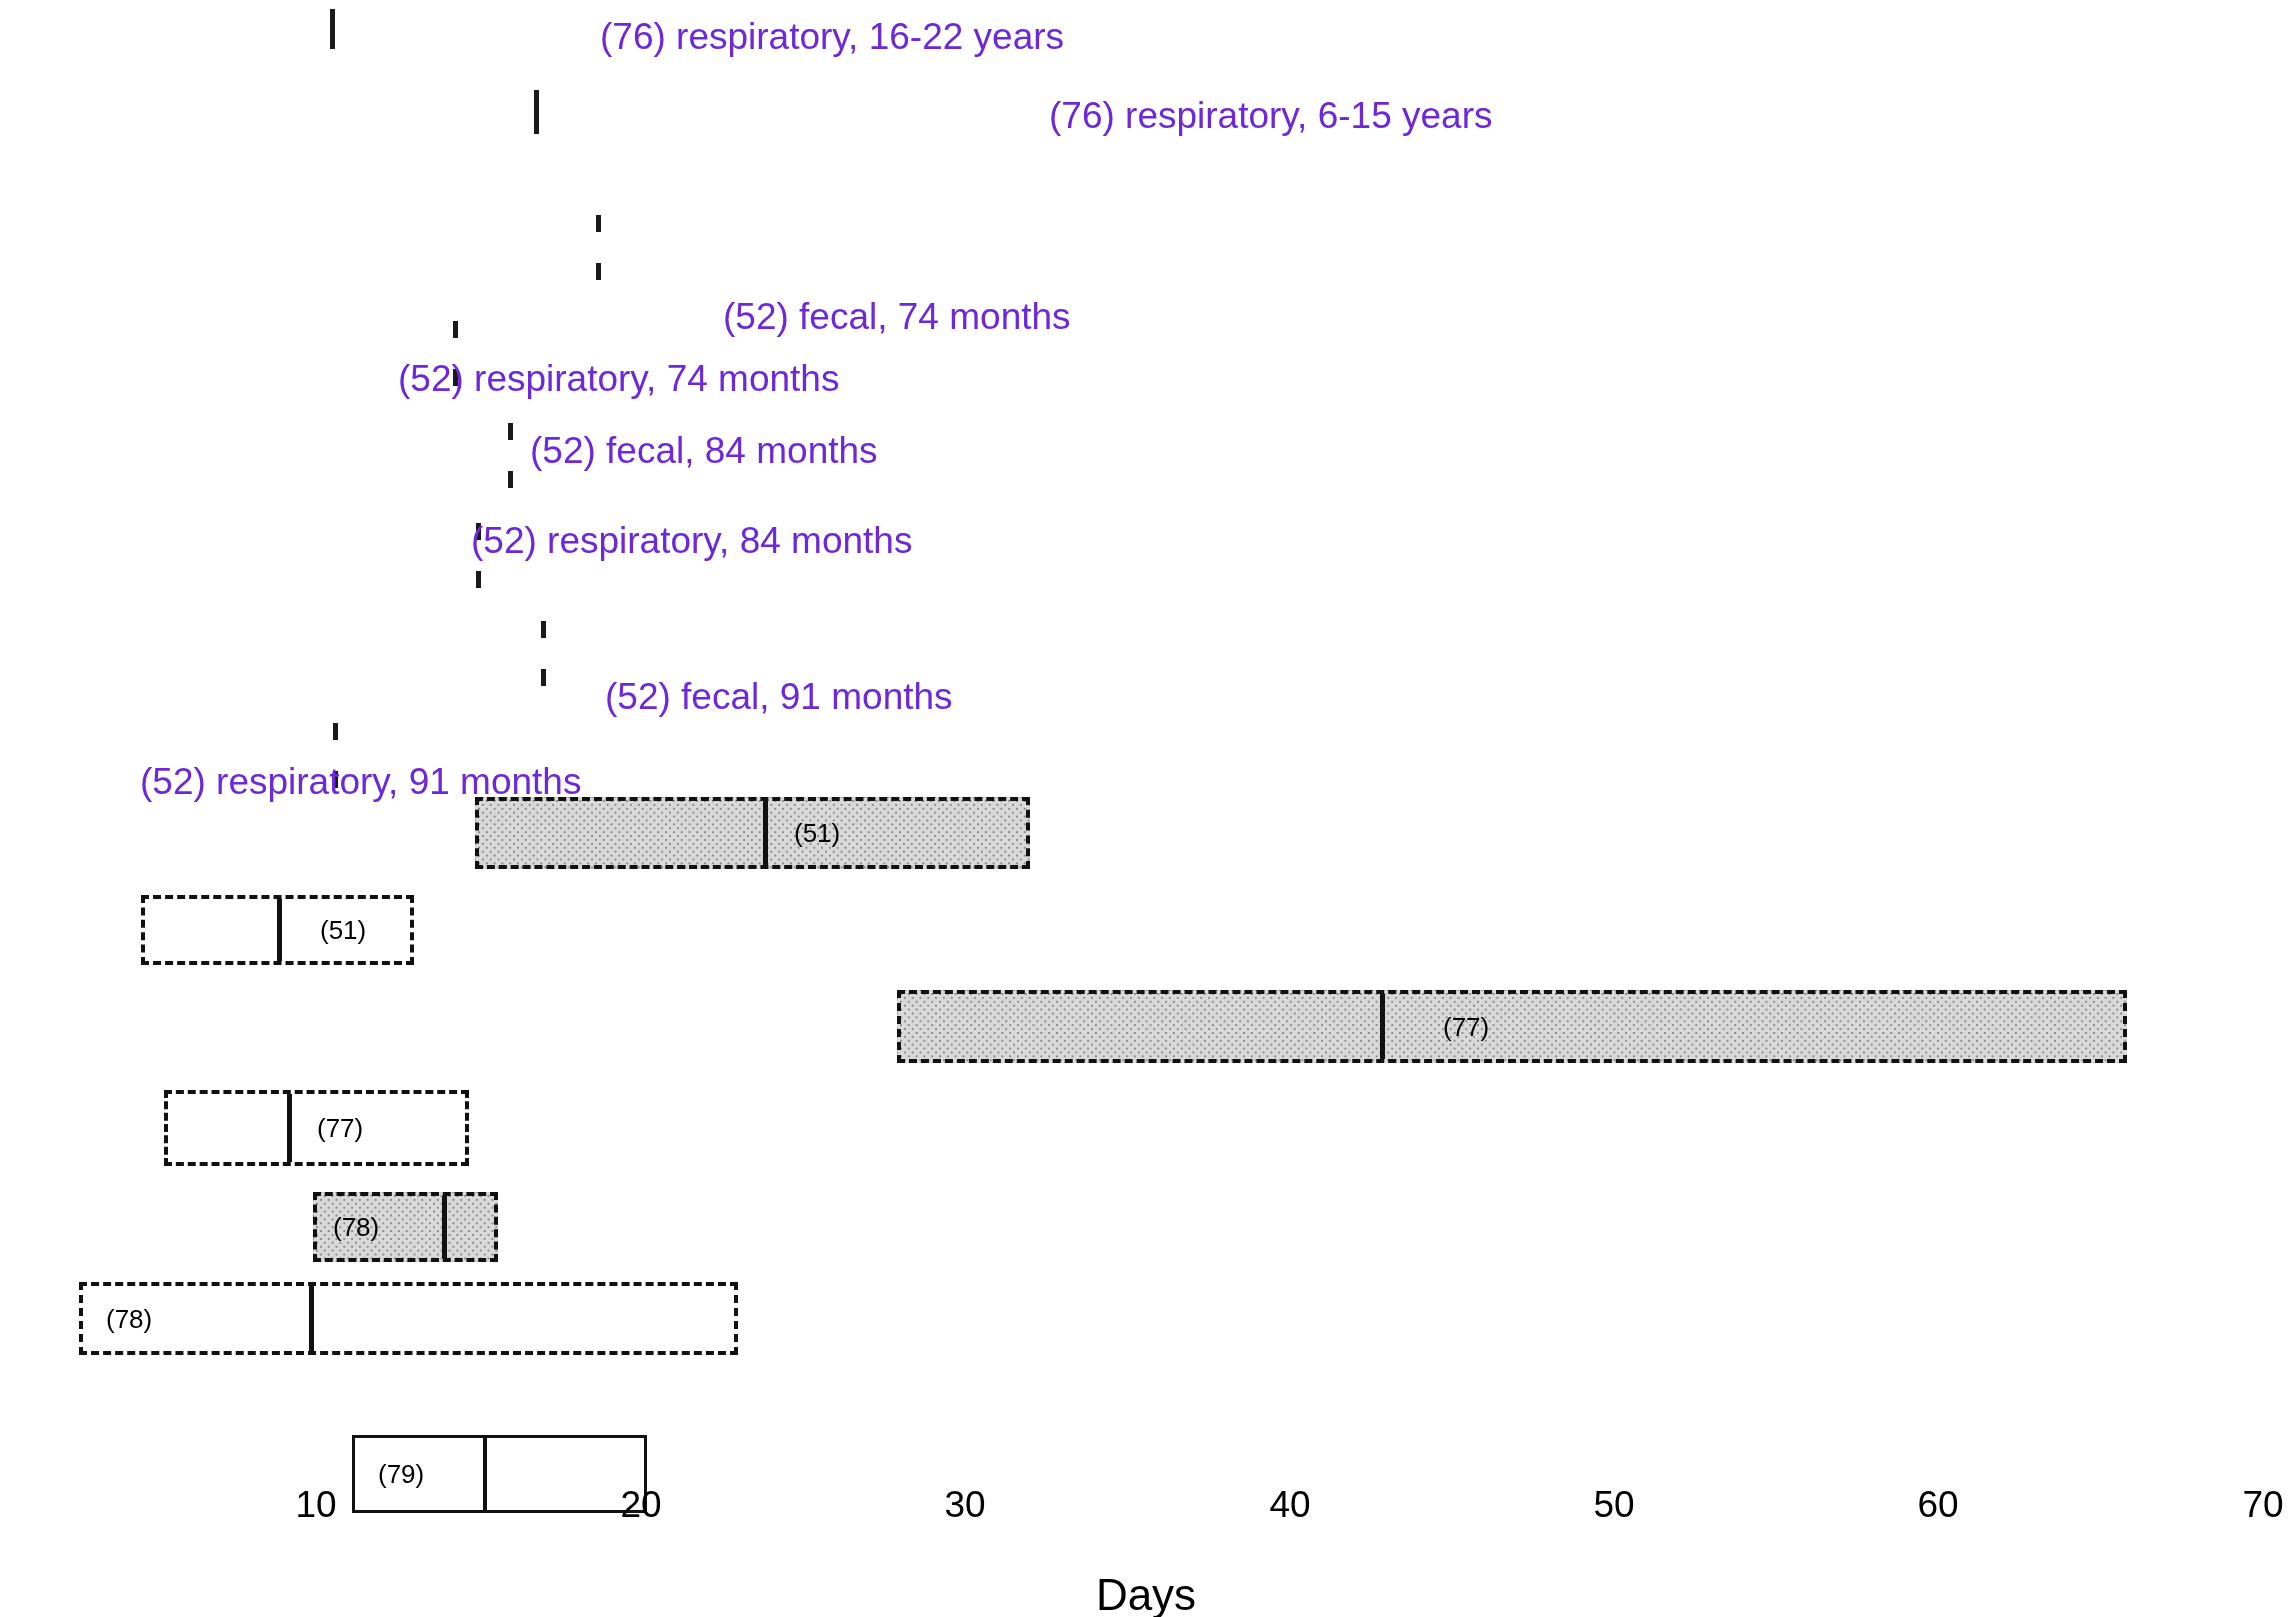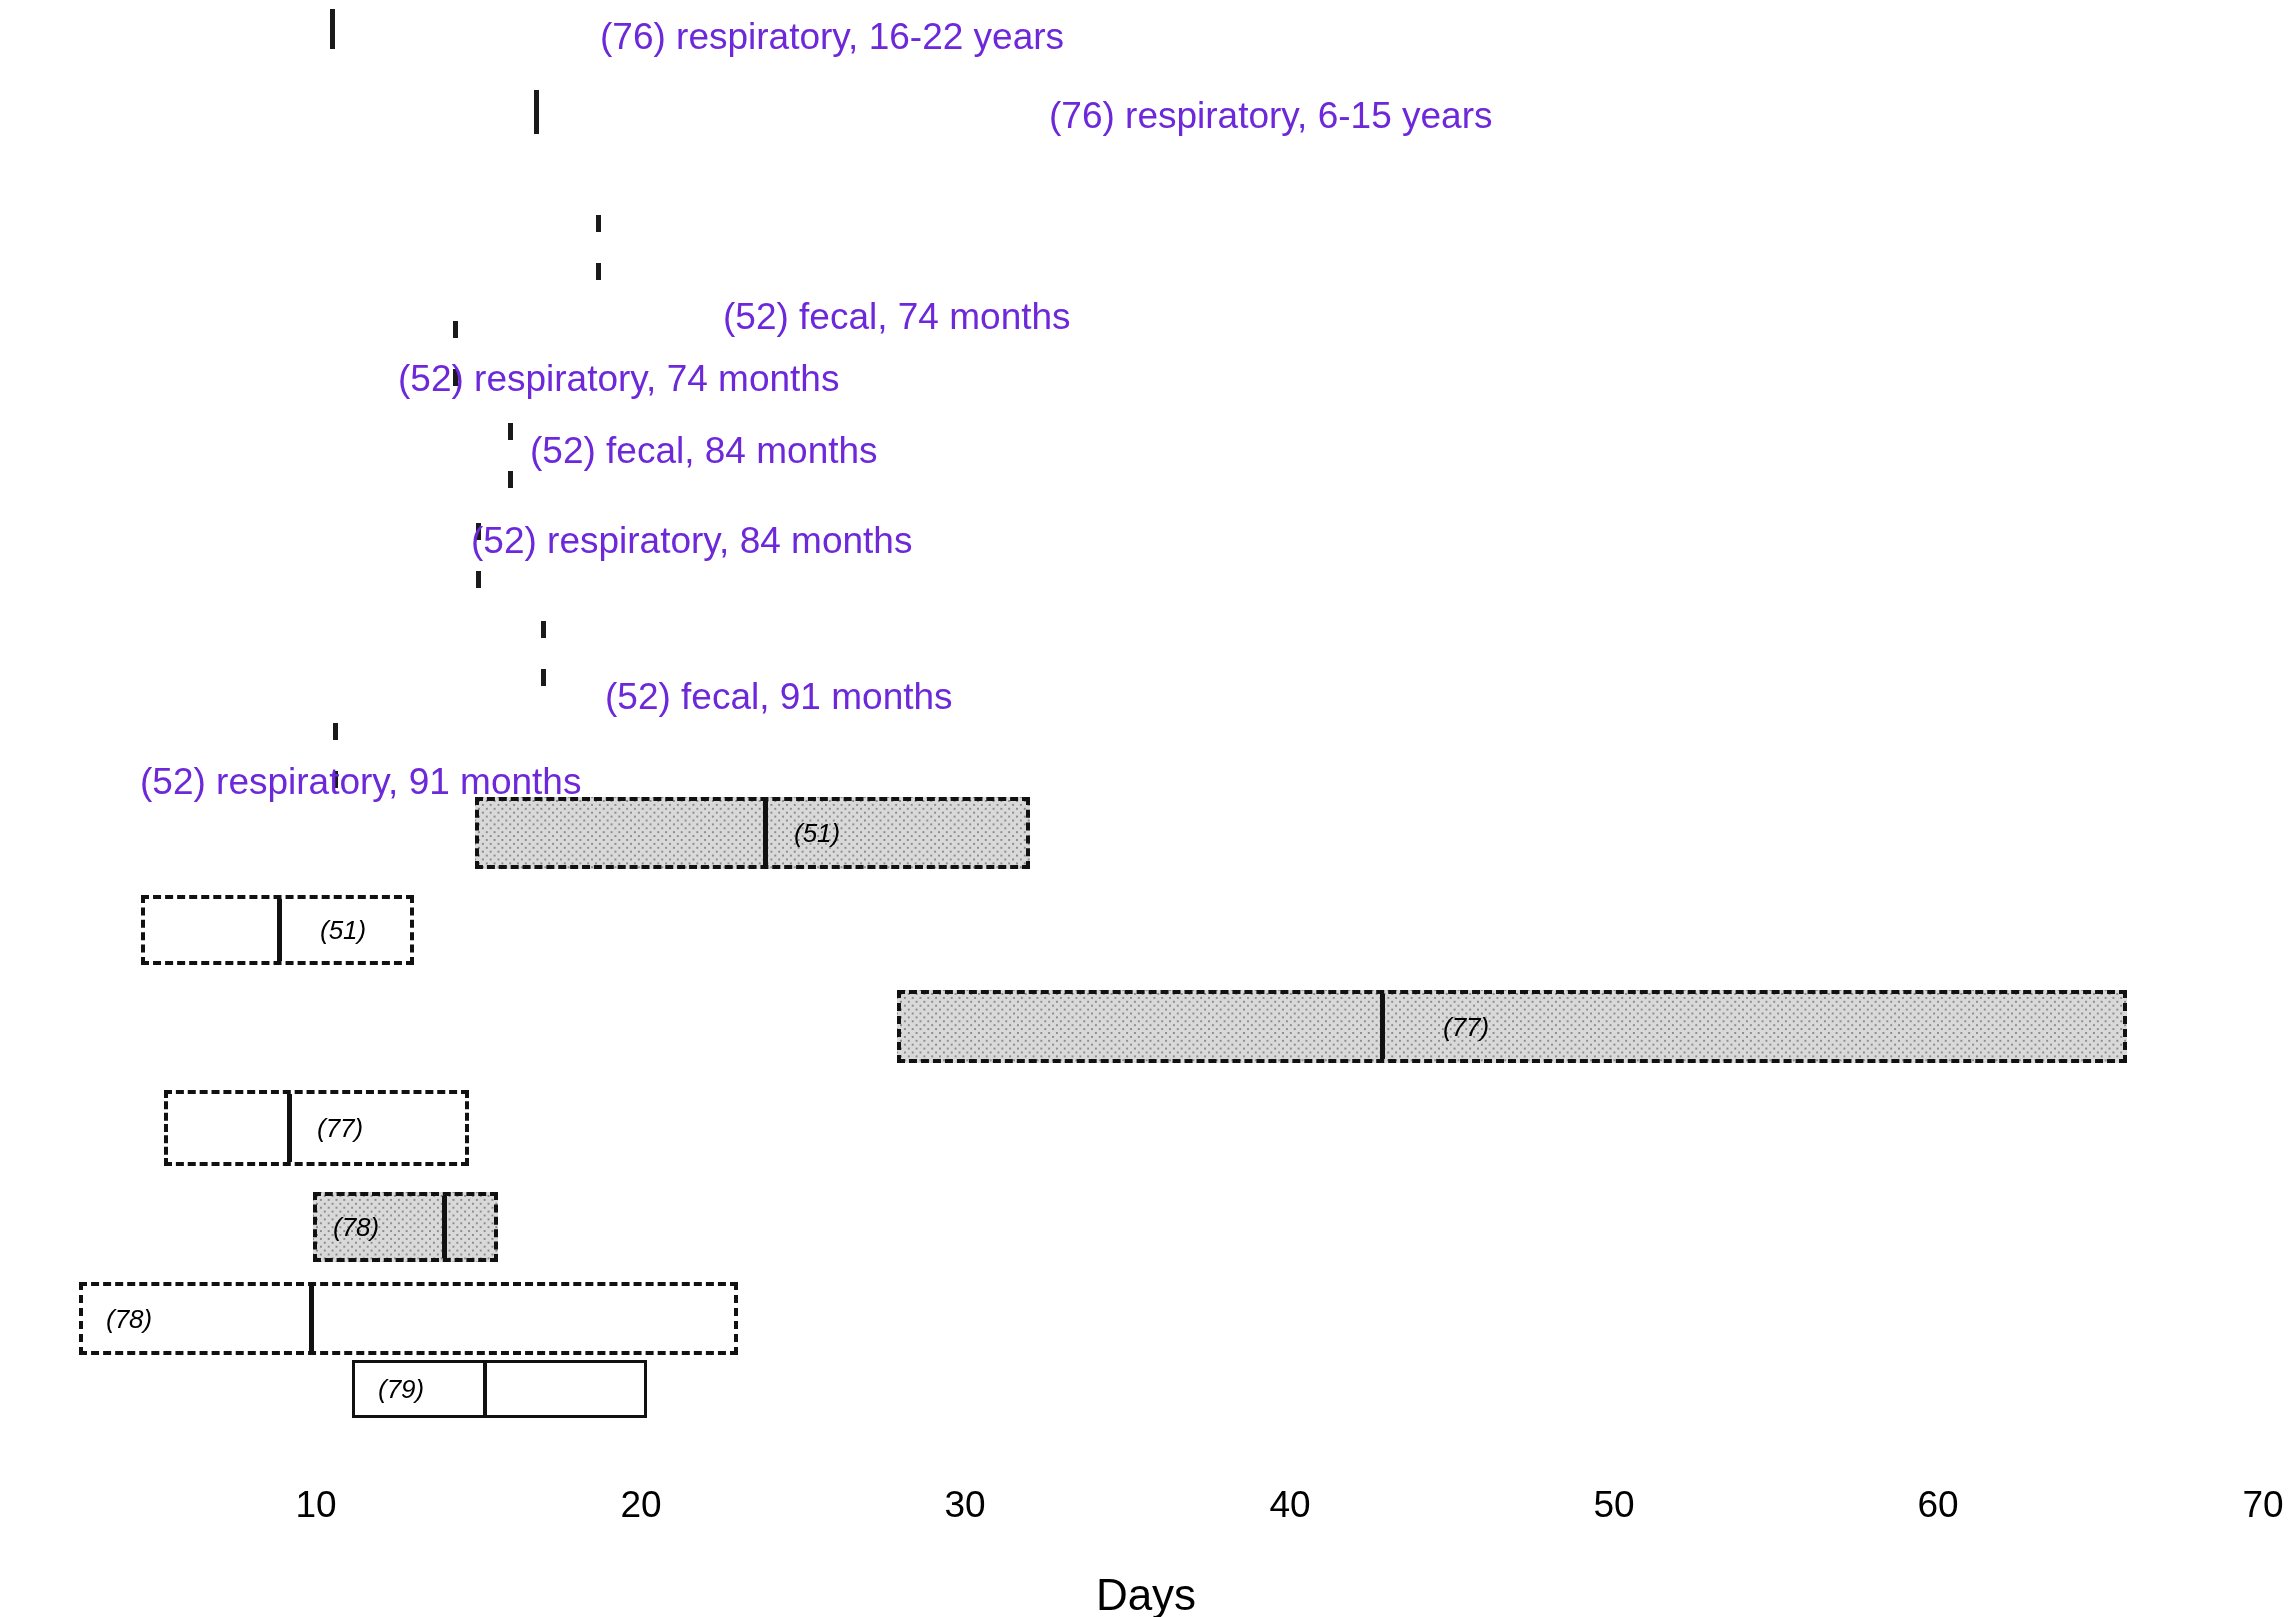--- a/index.html
+++ b/index.html
@@ -45,21 +45,20 @@
   }
   .divider.thin{width:3.9px;}
   .bar-label{
     position:absolute;
     font-size:26px;
     line-height:1;
     color:#000;
     white-space:nowrap;
     top:50%;
     transform:translateY(-50%);
-    font-style:italic;
   }
 
   
   .axis-tick-label{
     position:absolute;
     font-size:37px;
     line-height:1;
     color:#000;
     transform:translateX(-50%);
     white-space:nowrap;
@@ -116,21 +115,21 @@
       <div class="bar-label" style="left: 149px;">(77)</div>
     </div>
     <div class="bar hatched" style="left: 313px; top: 1192px; width: 185px; height: 70px;">
       <div class="divider" style="left: 125px;"></div>
       <div class="bar-label" style="left: 16px;">(78)</div>
     </div>
     <div class="bar dashed" style="left: 79px; top: 1282px; width: 659px; height: 73px;">
       <div class="divider" style="left: 226px;"></div>
       <div class="bar-label" style="left: 23px;">(78)</div>
     </div>
-    <div class="bar solid" style="left: 352px; top: 1360px; width: 295px; height: 58px;">
+    <div class="bar solid" style="left: 352px; top: 1435px; width: 295px; height: 78px;">
       <div class="divider thin" style="left: 128px;"></div>
       <div class="bar-label" style="left: 23px;">(79)</div>
     </div>
     <div class="axis-tick-label" style="left: 316px; top: 1486px;">10</div>
     <div class="axis-tick-label" style="left: 641px; top: 1486px;">20</div>
     <div class="axis-tick-label" style="left: 965px; top: 1486px;">30</div>
     <div class="axis-tick-label" style="left: 1290px; top: 1486px;">40</div>
     <div class="axis-tick-label" style="left: 1614px; top: 1486px;">50</div>
     <div class="axis-tick-label" style="left: 1938px; top: 1486px;">60</div>
     <div class="axis-tick-label" style="left: 2263px; top: 1486px;">70</div>

